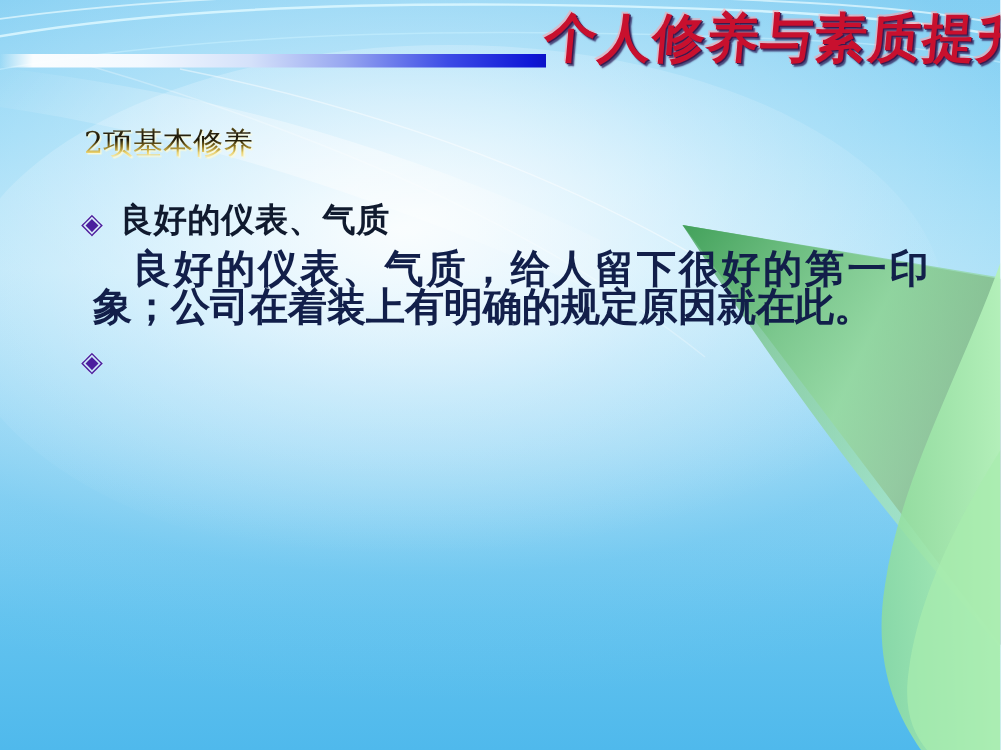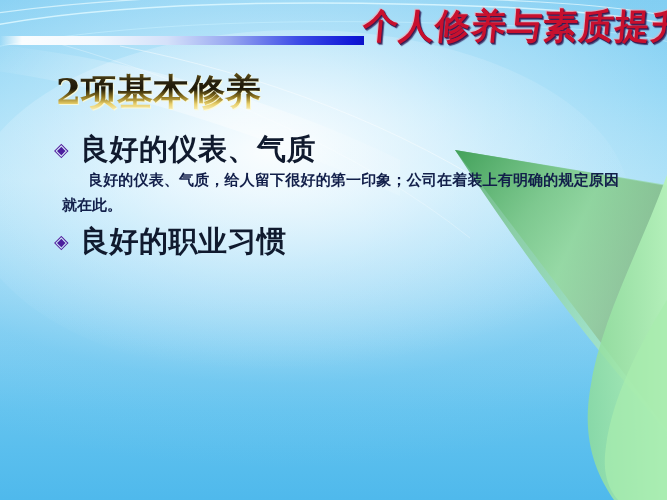--- a/index.html
+++ b/index.html
@@ -63,24 +63,24 @@
        1px 1px 0 #3a1a4f,
        2px 2px 1px rgba(40,20,80,0.75),
       -1px -1px 0 rgba(255,160,170,0.55);
     transform: skewX(-5deg);
   }
 
   
   .sub-heading {
     position: absolute;
     left: 56px;
-    top: 72px;
+    top: 84px;
     font-family: "DejaVu Serif", "Liberation Serif", serif;
-    font-weight: bold;
-    font-size: 36px;
+    font-weight: normal;
+    font-size: 20px;
     line-height: 1.1;
     white-space: nowrap;
     background: linear-gradient(180deg,
         #6d5a16 0%,
         #2b2410 22%,
         #1c1708 42%,
         #8d7420 62%,
         #e8cf6a 80%,
         #f7ebb0 94%,
         #d9bd55 100%);
@@ -107,33 +107,33 @@
   }
   .bullet-glyph {
     flex: 0 0 auto;
     width: 26px;
     font-size: 19px;
     line-height: 30px;
     color: #4b1e9e;
     text-shadow: 0 0 1px rgba(255,255,255,0.8);
   }
   .bullet-text {
-    font-family: Liberation Serif, serif;
-    font-size: 29px;
+    font-family: Liberation Mono, monospace;
+    font-size: 22px;
     font-weight: bold;
     line-height: 30px;
     color: #101a2e;
     letter-spacing: 0.5px;
   }
 
   .para {
     margin: 0;
     padding: 0 48px 0 62px;
     font-family: "DejaVu Sans", "Liberation Sans", sans-serif;
-    font-size: 15px;
+    font-size: 26px;
     font-weight: bold;
     line-height: 25px;
     color: #121f4a;
     text-indent: 26px;
     letter-spacing: 0px;
     text-align: justify;
     text-justify: inter-character;
   }
 
   .gap-sm { height: 4px; }
@@ -206,19 +206,18 @@
       <span class="bullet-glyph">◈</span>
       <span class="bullet-text">良好的仪表、气质</span>
     </div>
     <div class="gap-sm"></div>
     <p class="para">良好的仪表、气质，给人留下很好的第一印象；公司在着装上有明确的规定原因就在此。</p>
 
     <div class="gap-md"></div>
 
     <div class="bullet-row">
       <span class="bullet-glyph">◈</span>
-      <span class="bullet-text">良好的职业习惯</span>
     </div>
     <div class="gap-sm"></div>
     <div class="gap-lg"></div>
 
   </div>
 </div>
 
 </body></html>

